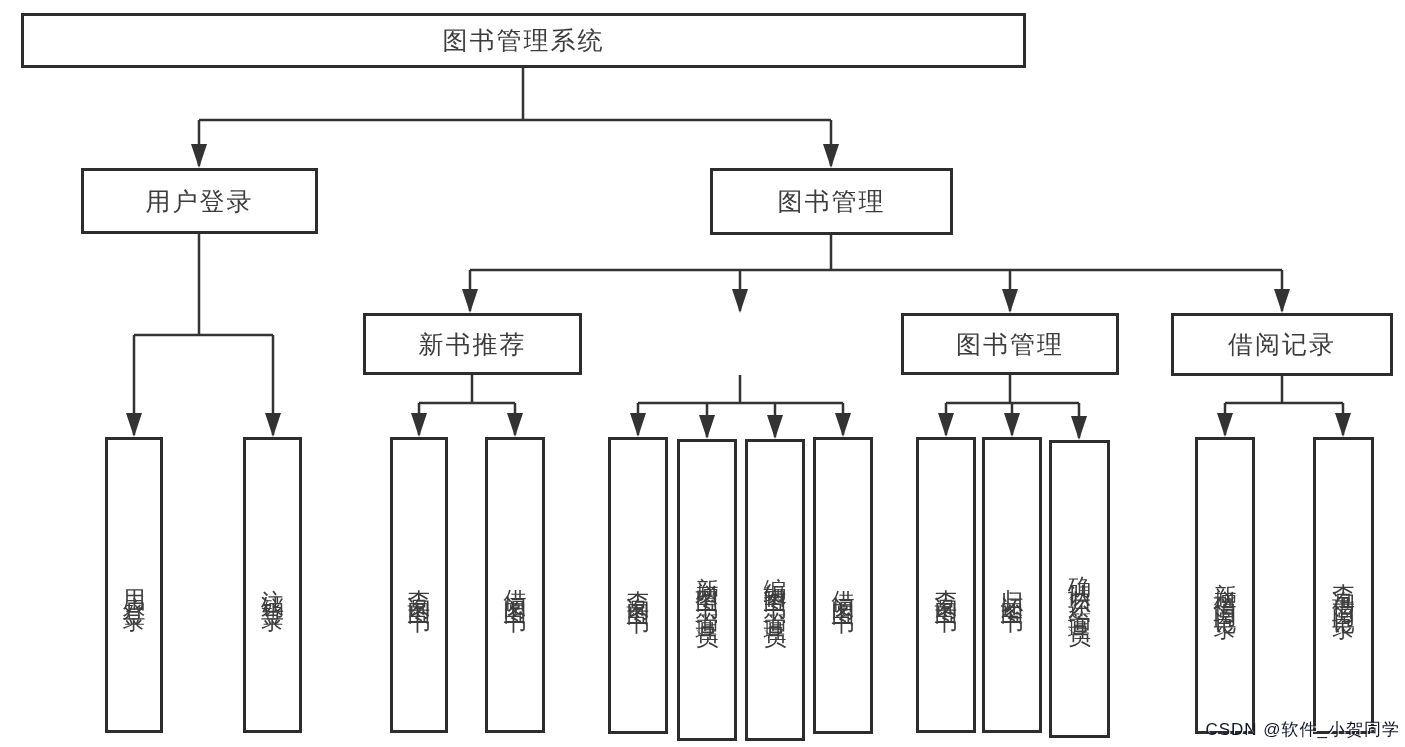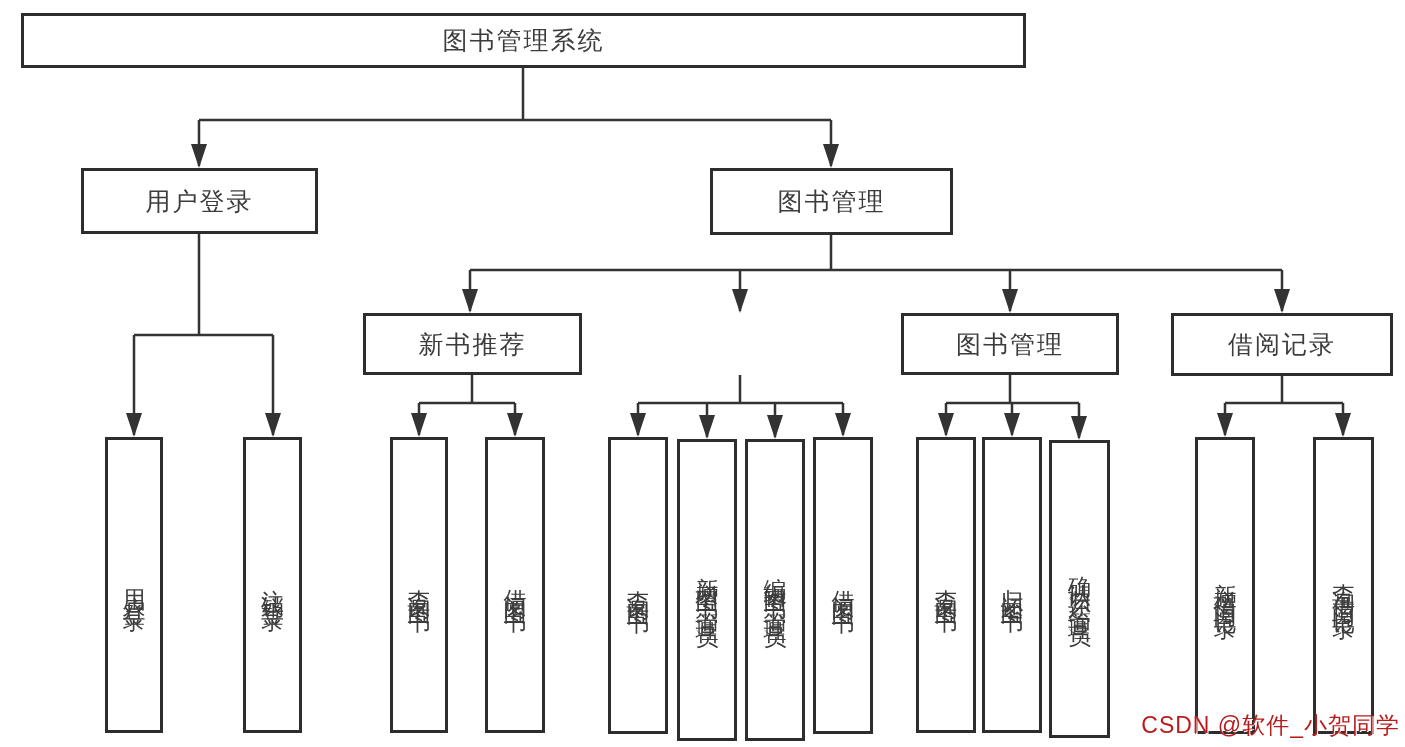--- a/index.html
+++ b/index.html
@@ -24,21 +24,21 @@
   }
   .vlabel{
     writing-mode:vertical-rl;
     text-orientation:mixed;
     font-size:23px;color:#3c3c3c;
     letter-spacing:7px;line-height:1;
     white-space:nowrap;
   }
   .watermark{
     position:absolute;right:5px;bottom:6px;
-    font-size:23px;color:#b91c1c;
+    font-size:17px;color:#0f172a;
     text-shadow:1px 1px 0 #ffffff;
     letter-spacing:1px;z-index:3;white-space:nowrap;
   }
 </style>
 </head>
 <body>
 
 <div class="canvas">
 
   <svg class="wires" width="1405" height="747" viewBox="0 0 1405 747">

